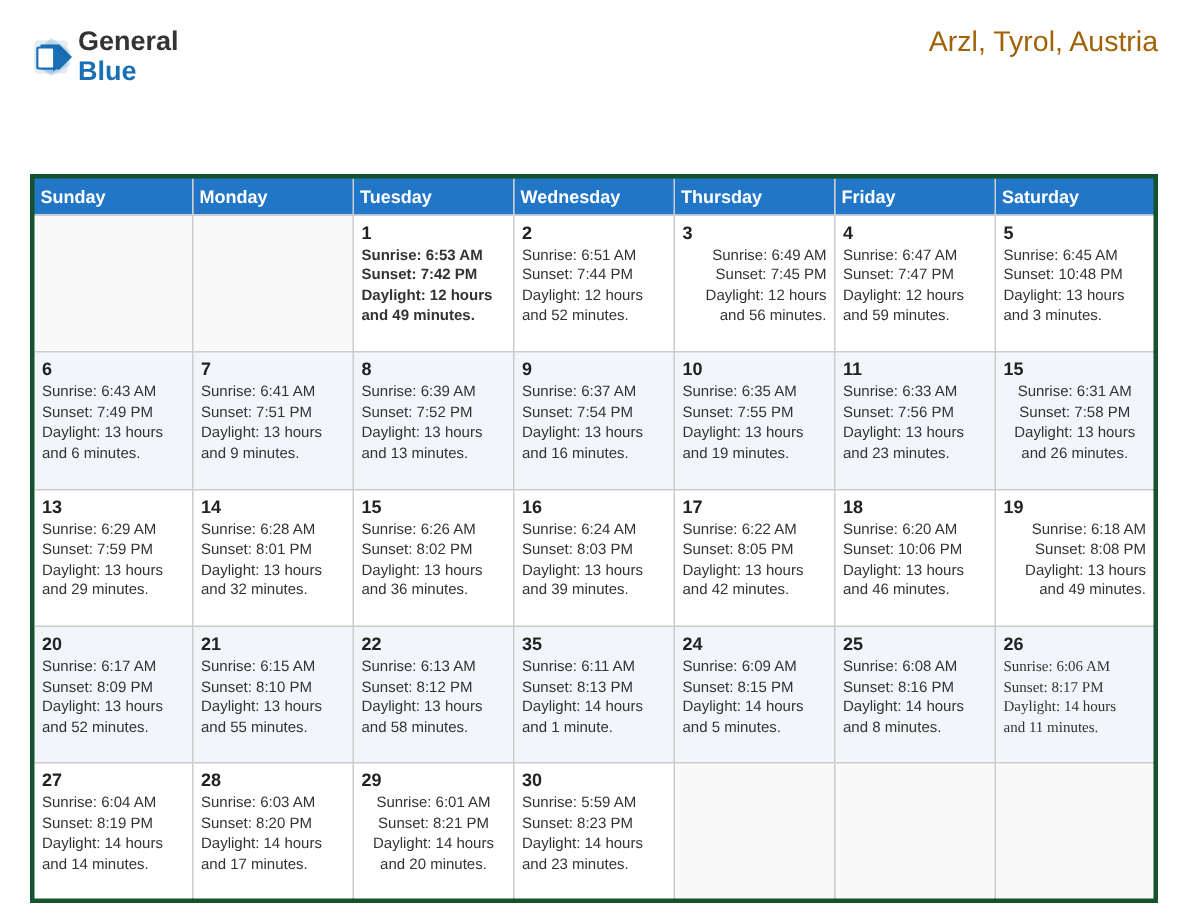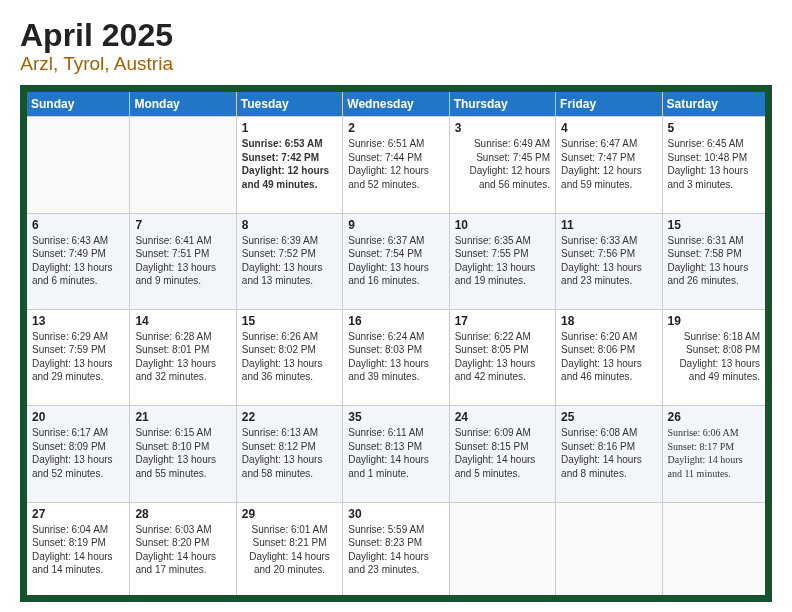--- a/index.html
+++ b/index.html
@@ -56,24 +56,25 @@
       color: #222;
       line-height: 1.1;
     }
     .location {
       font-size: 19px;
       color: #a16207;
       text-align: right;
     }
     .calendar {
       flex: 1;
-      border: 7px solid #14532d;
+      border: 3px solid #14532d;
       border-collapse: collapse;
       width: 100%;
       table-layout: fixed;
+      margin-top: 48px;
     }
     .calendar thead tr th {
       background-color: #2176c7;
       color: #fff;
       font-size: 12px;
       font-weight: bold;
       padding: 5px 4px;
       text-align: left;
       border: 1px solid #ccc;
     }
@@ -102,22 +103,40 @@
     }
     .row-shaded td {
       background: #f2f6fb;
     }
   </style>
 </head>
 <body>
 
 <div class="page">
   <div class="header">
+    <div class="logo">
+      <svg class="logo-icon" viewBox="0 0 40 40">
+        <polygon points="28,8 40,20 28,32 10,32 10,8" fill="#1a6fb5"></polygon>
+        <polygon points="14,4 30,4 38,18 30,32 14,32 6,18" fill="none" stroke="#1a6fb5" stroke-width="0"></polygon>
+        <polygon points="20,2 38,14 38,28 20,38 6,28 6,14" fill="#1a6fb5" opacity="0.18"></polygon>
+        <path d="M8 10 Q20 2 32 10 L38 22 Q32 36 20 38 Q8 36 2 22 Z" fill="#1a6fb5" opacity="0"></path>
+
+        <rect x="4" y="4" width="32" height="32" rx="4" fill="#1565a7" opacity="0.12"></rect>
+        <path d="M20 6 L34 14 L34 28 L20 36 L6 28 L6 14 Z" fill="#1565a7" opacity="0.10"></path>
+
+        <polygon points="22,10 36,22 22,34" fill="#1a6fb5"></polygon>
+        <rect x="6" y="10" width="18" height="22" rx="2" fill="#1a6fb5"></rect>
+        <rect x="8" y="12" width="14" height="18" rx="1" fill="white"></rect>
+      </svg>
+      <div class="logo-text">
+        <span class="logo-general">General</span>
+        <span class="logo-blue">Blue</span>
+      </div>
+    </div>
     <div class="title-block">
-      <div class="month-title">April 2025</div>
       <div class="location">Arzl, Tyrol, Austria</div>
     </div>
   </div>
 
   <table class="calendar">
     <thead>
       <tr>
       <th>Sunday</th>
           <th>Monday</th>
           <th>Tuesday</th>
@@ -205,21 +224,21 @@
           </td>
           <td>
             <span class="day-num">11</span>
             <div class="day-info" style="white-space: pre-line;">Sunrise: 6:33 AM
 Sunset: 7:56 PM
 Daylight: 13 hours
 and 23 minutes.</div>
           </td>
           <td>
             <span class="day-num">15</span>
-            <div class="day-info" style="white-space: pre-line;">Sunrise: 6:31 AM
+            <div class="day-info" style="white-space: pre-line; text-align: center;">Sunrise: 6:31 AM
 Sunset: 7:58 PM
 Daylight: 13 hours
 and 26 minutes.</div>
           </td>
         </tr>
         <tr>
           <td>
             <span class="day-num">13</span>
             <div class="day-info" style="white-space: pre-line;">Sunrise: 6:29 AM
 Sunset: 7:59 PM
@@ -250,21 +269,21 @@
           <td>
             <span class="day-num">17</span>
             <div class="day-info" style="white-space: pre-line;">Sunrise: 6:22 AM
 Sunset: 8:05 PM
 Daylight: 13 hours
 and 42 minutes.</div>
           </td>
           <td>
             <span class="day-num">18</span>
             <div class="day-info" style="white-space: pre-line;">Sunrise: 6:20 AM
-Sunset: 8:06 PM
+Sunset: 10:06 PM
 Daylight: 13 hours
 and 46 minutes.</div>
           </td>
           <td>
             <span class="day-num">19</span>
             <div class="day-info" style="white-space: pre-line; text-align: right;">Sunrise: 6:18 AM
 Sunset: 8:08 PM
 Daylight: 13 hours
 and 49 minutes.</div>
           </td>

